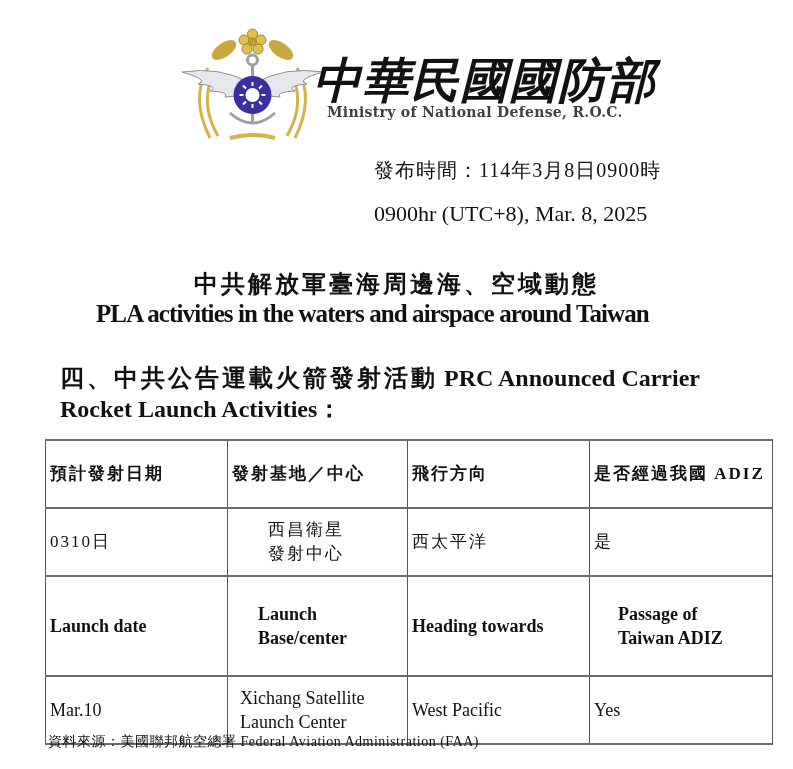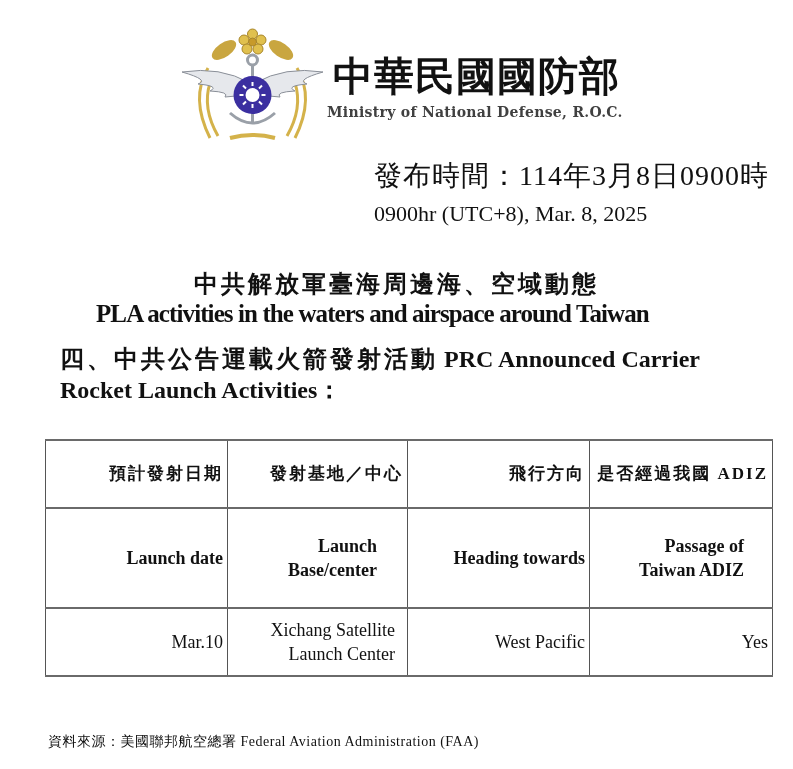--- a/index.html
+++ b/index.html
@@ -1,35 +1,35 @@
 <!DOCTYPE html>
 <html><head>
 <meta charset="utf-8">
 <style>
   html, body { margin:0; padding:0; background:#ffffff; }
   body { width:793px; height:769px; position:relative; overflow:hidden;
          font-family:"Liberation Serif","DejaVu Serif",serif; color:#111; }
   .abs { position:absolute; }
   #emblem { left:180px; top:28px; width:145px; height:118px; }
-  #org-cn { left:333px; top:56px; font-size:40px; font-weight:bold; letter-spacing:1px;
-            font-family:"DejaVu Serif","Liberation Serif",serif; color:#111; white-space:nowrap; line-height:1; }
+  #org-cn { left:313px; top:56px; font-size:48px; font-weight:bold; letter-spacing:1px;
+            font-family:"DejaVu Serif","Liberation Serif",serif; color:#111; white-space:nowrap; line-height:1;font-style:italic; }
   #org-en { left:327px; top:104px; font-size:14px; font-weight:bold; color:#404040;
             font-family:"DejaVu Serif","Liberation Serif",serif; white-space:nowrap; letter-spacing:0.3px; }
-  #release-cn { left:374px; top:157px; font-size:28px; white-space:nowrap; letter-spacing:1px; }
+  #release-cn { left:374px; top:157px; font-size:20px; white-space:nowrap; letter-spacing:1px; }
   #release-en { left:374px; top:201px; font-size:22px; white-space:nowrap; }
   #title-cn { left:0; width:793px; top:268px; text-align:center; font-size:24px; font-weight:bold;
               letter-spacing:3px; padding-left:0; white-space:nowrap; }
   #title-en { left:96px; top:300px; font-size:25px; font-weight:bold; white-space:nowrap; letter-spacing:-0.9px; }
-  #section-title { left:60px; top:344px; width:700px; font-size:24px; font-weight:bold; line-height:31px; }
+  #section-title { left:60px; top:363px; width:700px; font-size:24px; font-weight:bold; line-height:31px; }
   #section-title .cn { letter-spacing:3px; }
   table#launch-table { position:absolute; left:45px; top:439px; width:727px; border-collapse:collapse;
                        table-layout:fixed; }
   #launch-table td { border-left:1.5px solid #555; border-right:1.5px solid #555;
                      border-top:2px solid #6a6a6a; border-bottom:2px solid #6a6a6a;
-                     text-align:right; vertical-align:middle; height:66px; padding:0 4px;
+                     text-align:left; vertical-align:middle; height:66px; padding:0 4px;
                      font-size:18px; line-height:24px; }
   #launch-table td.hdr { font-weight:bold; }
   #launch-table td.cnhdr { font-weight:bold; letter-spacing:2px; font-size:17px; }
   #launch-table td.cnval { letter-spacing:2px; font-size:17px; }
   #source { left:48px; top:733px; font-size:14px; white-space:nowrap; letter-spacing:0.5px; }
 </style>
 </head>
 <body>
 
 <div id="emblem" class="abs">
@@ -105,20 +105,26 @@
       <col style="width:183px">
     </colgroup>
   <tbody>
       <tr>
     <td class="cnhdr">預計發射日期</td>
     <td class="cnhdr">發射基地／中心</td>
     <td class="cnhdr">飛行方向</td>
     <td class="cnhdr">是否經過我國 ADIZ</td>
   </tr>
   <tr>
+    <td class="cnval">0310日</td>
+    <td class="cnval" style="padding:0 40px;">西昌衛星 發射中心</td>
+    <td class="cnval">西太平洋</td>
+    <td class="cnval">是</td>
+  </tr>
+  <tr>
     <td class="hdr">Launch date</td>
     <td class="hdr" style="padding:16px 30px;">Launch Base/center</td>
     <td class="hdr">Heading towards</td>
     <td class="hdr" style="padding:0 28px;">Passage of Taiwan ADIZ</td>
   </tr>
   <tr>
     <td>Mar.10</td>
     <td style="padding:0 12px;">Xichang Satellite Launch Center</td>
     <td>West Pacific</td>
     <td>Yes</td>

